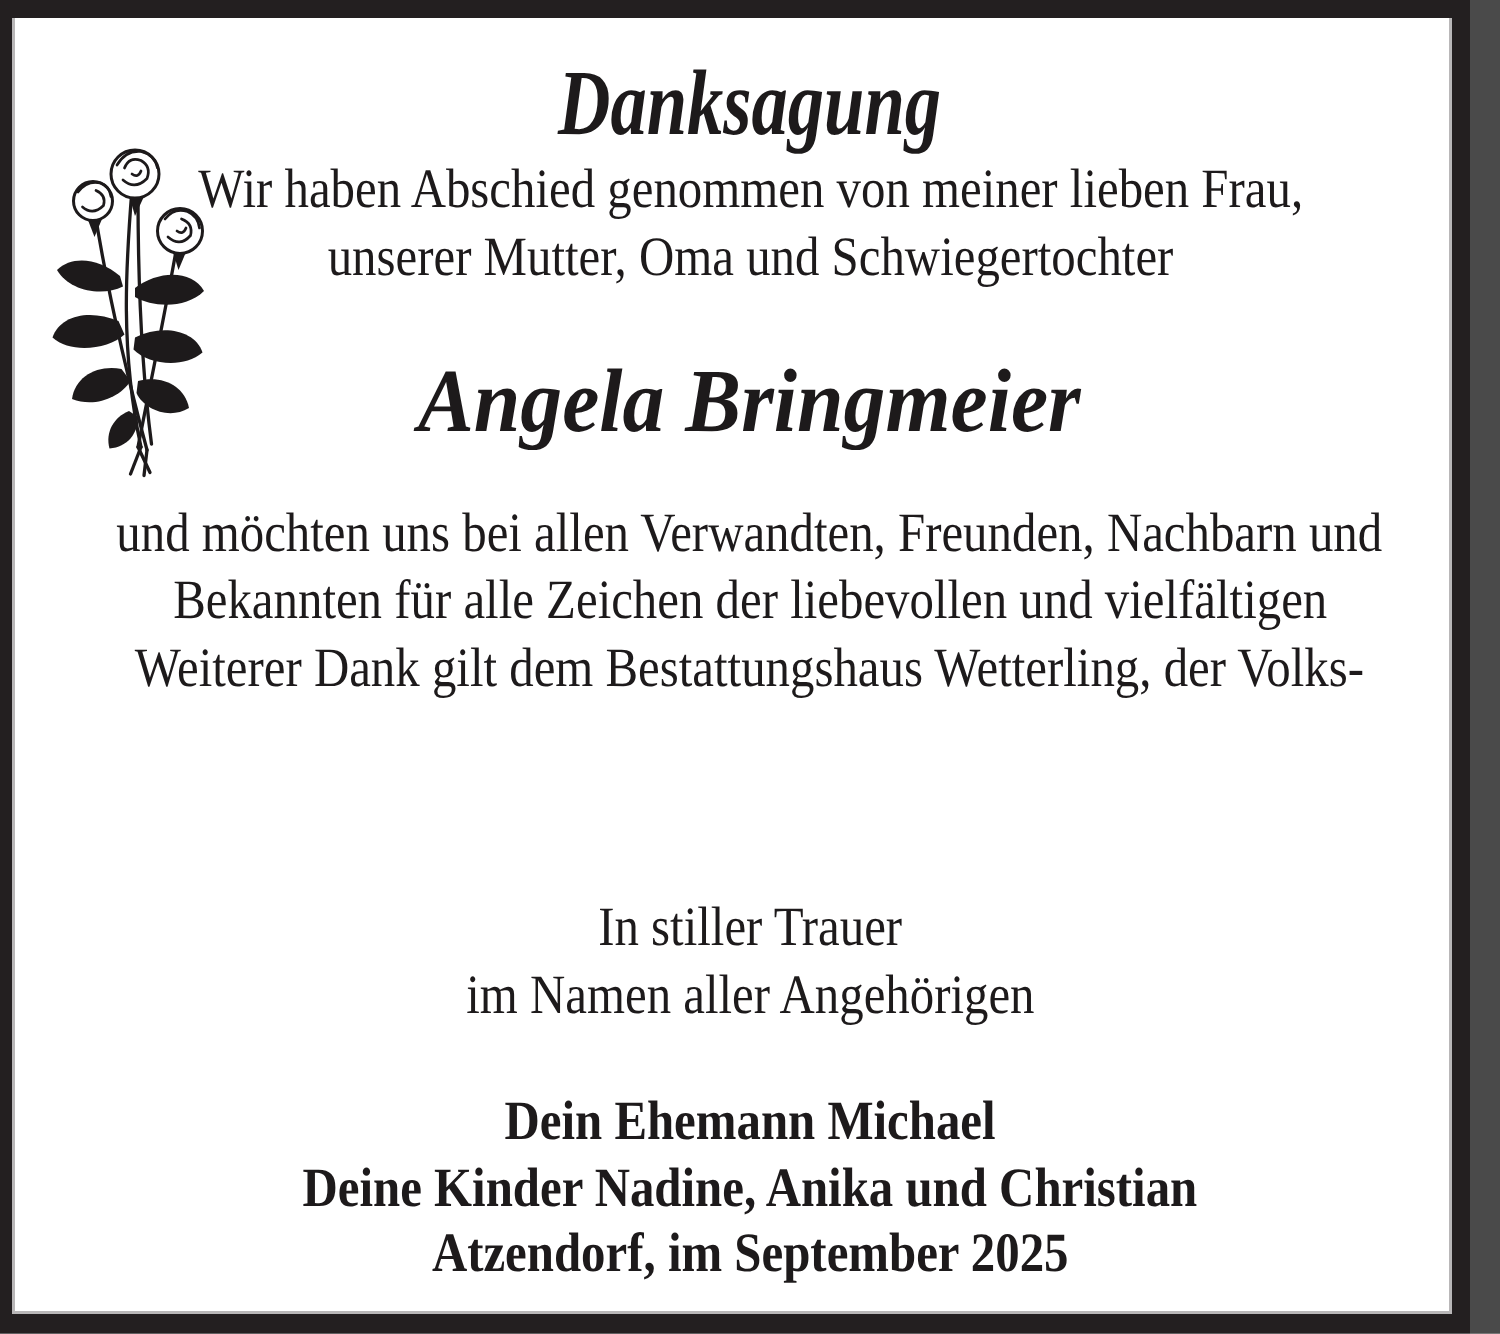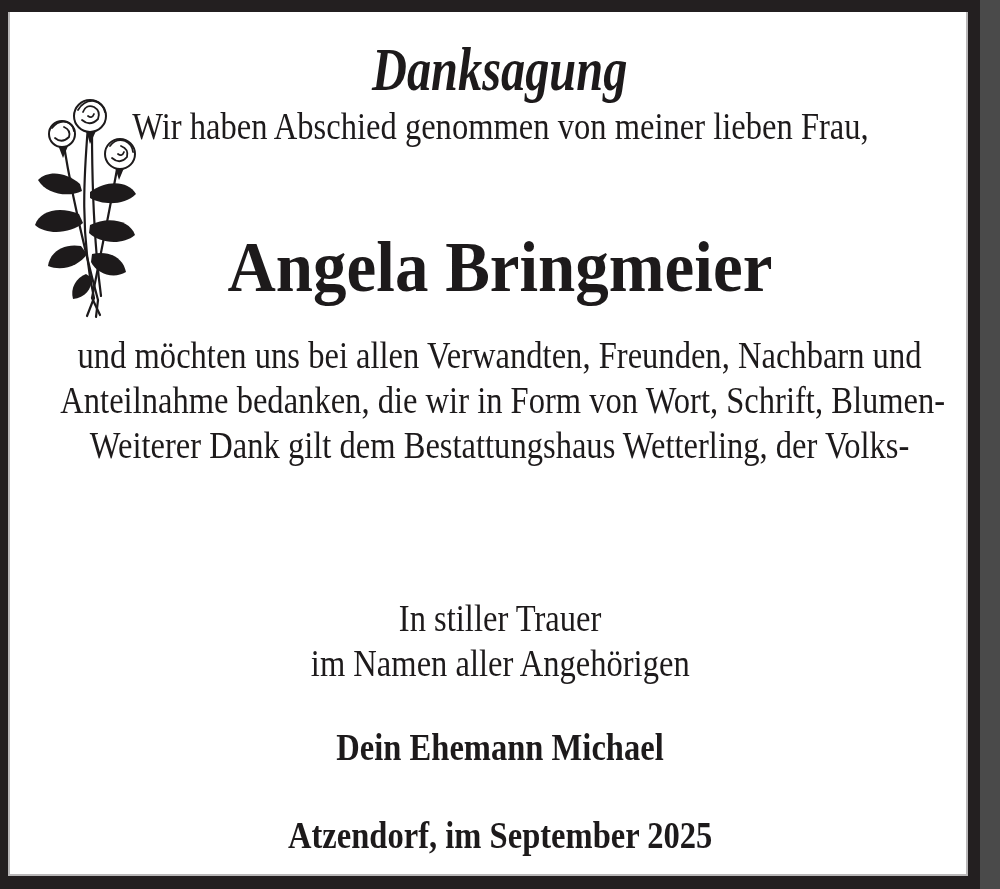--- a/index.html
+++ b/index.html
@@ -45,23 +45,24 @@
   .title .sq { transform: scaleX(0.78); }
 
   .intro {
     top: 104px;
     font-size: 37px;
     line-height: 45px;
   }
 
   .deceased {
     top: 219px;
-    font-size: 72px;
+    font-size: 60px;
     line-height: 96px;
     font-weight: bold;
+    font-style: italic;
   }
   .deceased .sq { transform: scaleX(0.93); }
 
   .body-par {
     top: 333px;
     font-size: 37px;
     line-height: 45px;
   }
 
   .closing {
@@ -139,37 +140,39 @@
       <path d="M88 62 Q92 65 94 60"></path>
     </g>
   </svg>
 
   <div class="line-block title">
     <span class="sq">Danksagung</span>
   </div>
 
   <div class="line-block intro">
     <div><span class="sq">Wir haben Abschied genommen von meiner lieben Frau,</span></div>
+    <div><span class="sq">unserer Mutter, Oma und Schwiegertochter</span></div>
   </div>
 
   <div class="line-block deceased">
     <span class="sq">Angela Bringmeier</span>
   </div>
 
   <div class="line-block body-par">
     <div><span class="sq">und möchten uns bei allen Verwandten, Freunden, Nachbarn und</span></div>
-    <div><span class="sq">Anteilnahme bedanken, die wir in Form von Wort, Schrift, Blumen-</span></div>
+    <div><span class="sq">Bekannten für alle Zeichen der liebevollen und vielfältigen</span></div>
     <div><span class="sq">Weiterer Dank gilt dem Bestattungshaus Wetterling, der Volks-</span></div>
   </div>
 
   <div class="line-block closing">
     <div><span class="sq">In stiller Trauer</span></div>
     <div><span class="sq">im Namen aller Angehörigen</span></div>
   </div>
 
   <div class="line-block signature">
     <div><span class="sq">Dein Ehemann Michael</span></div>
+    <div><span class="sq">Deine Kinder Nadine, Anika und Christian</span></div>
   </div>
 
   <div class="line-block dateline">
     <span class="sq">Atzendorf, im September 2025</span>
   </div>
 </div>
 
 </body></html>

